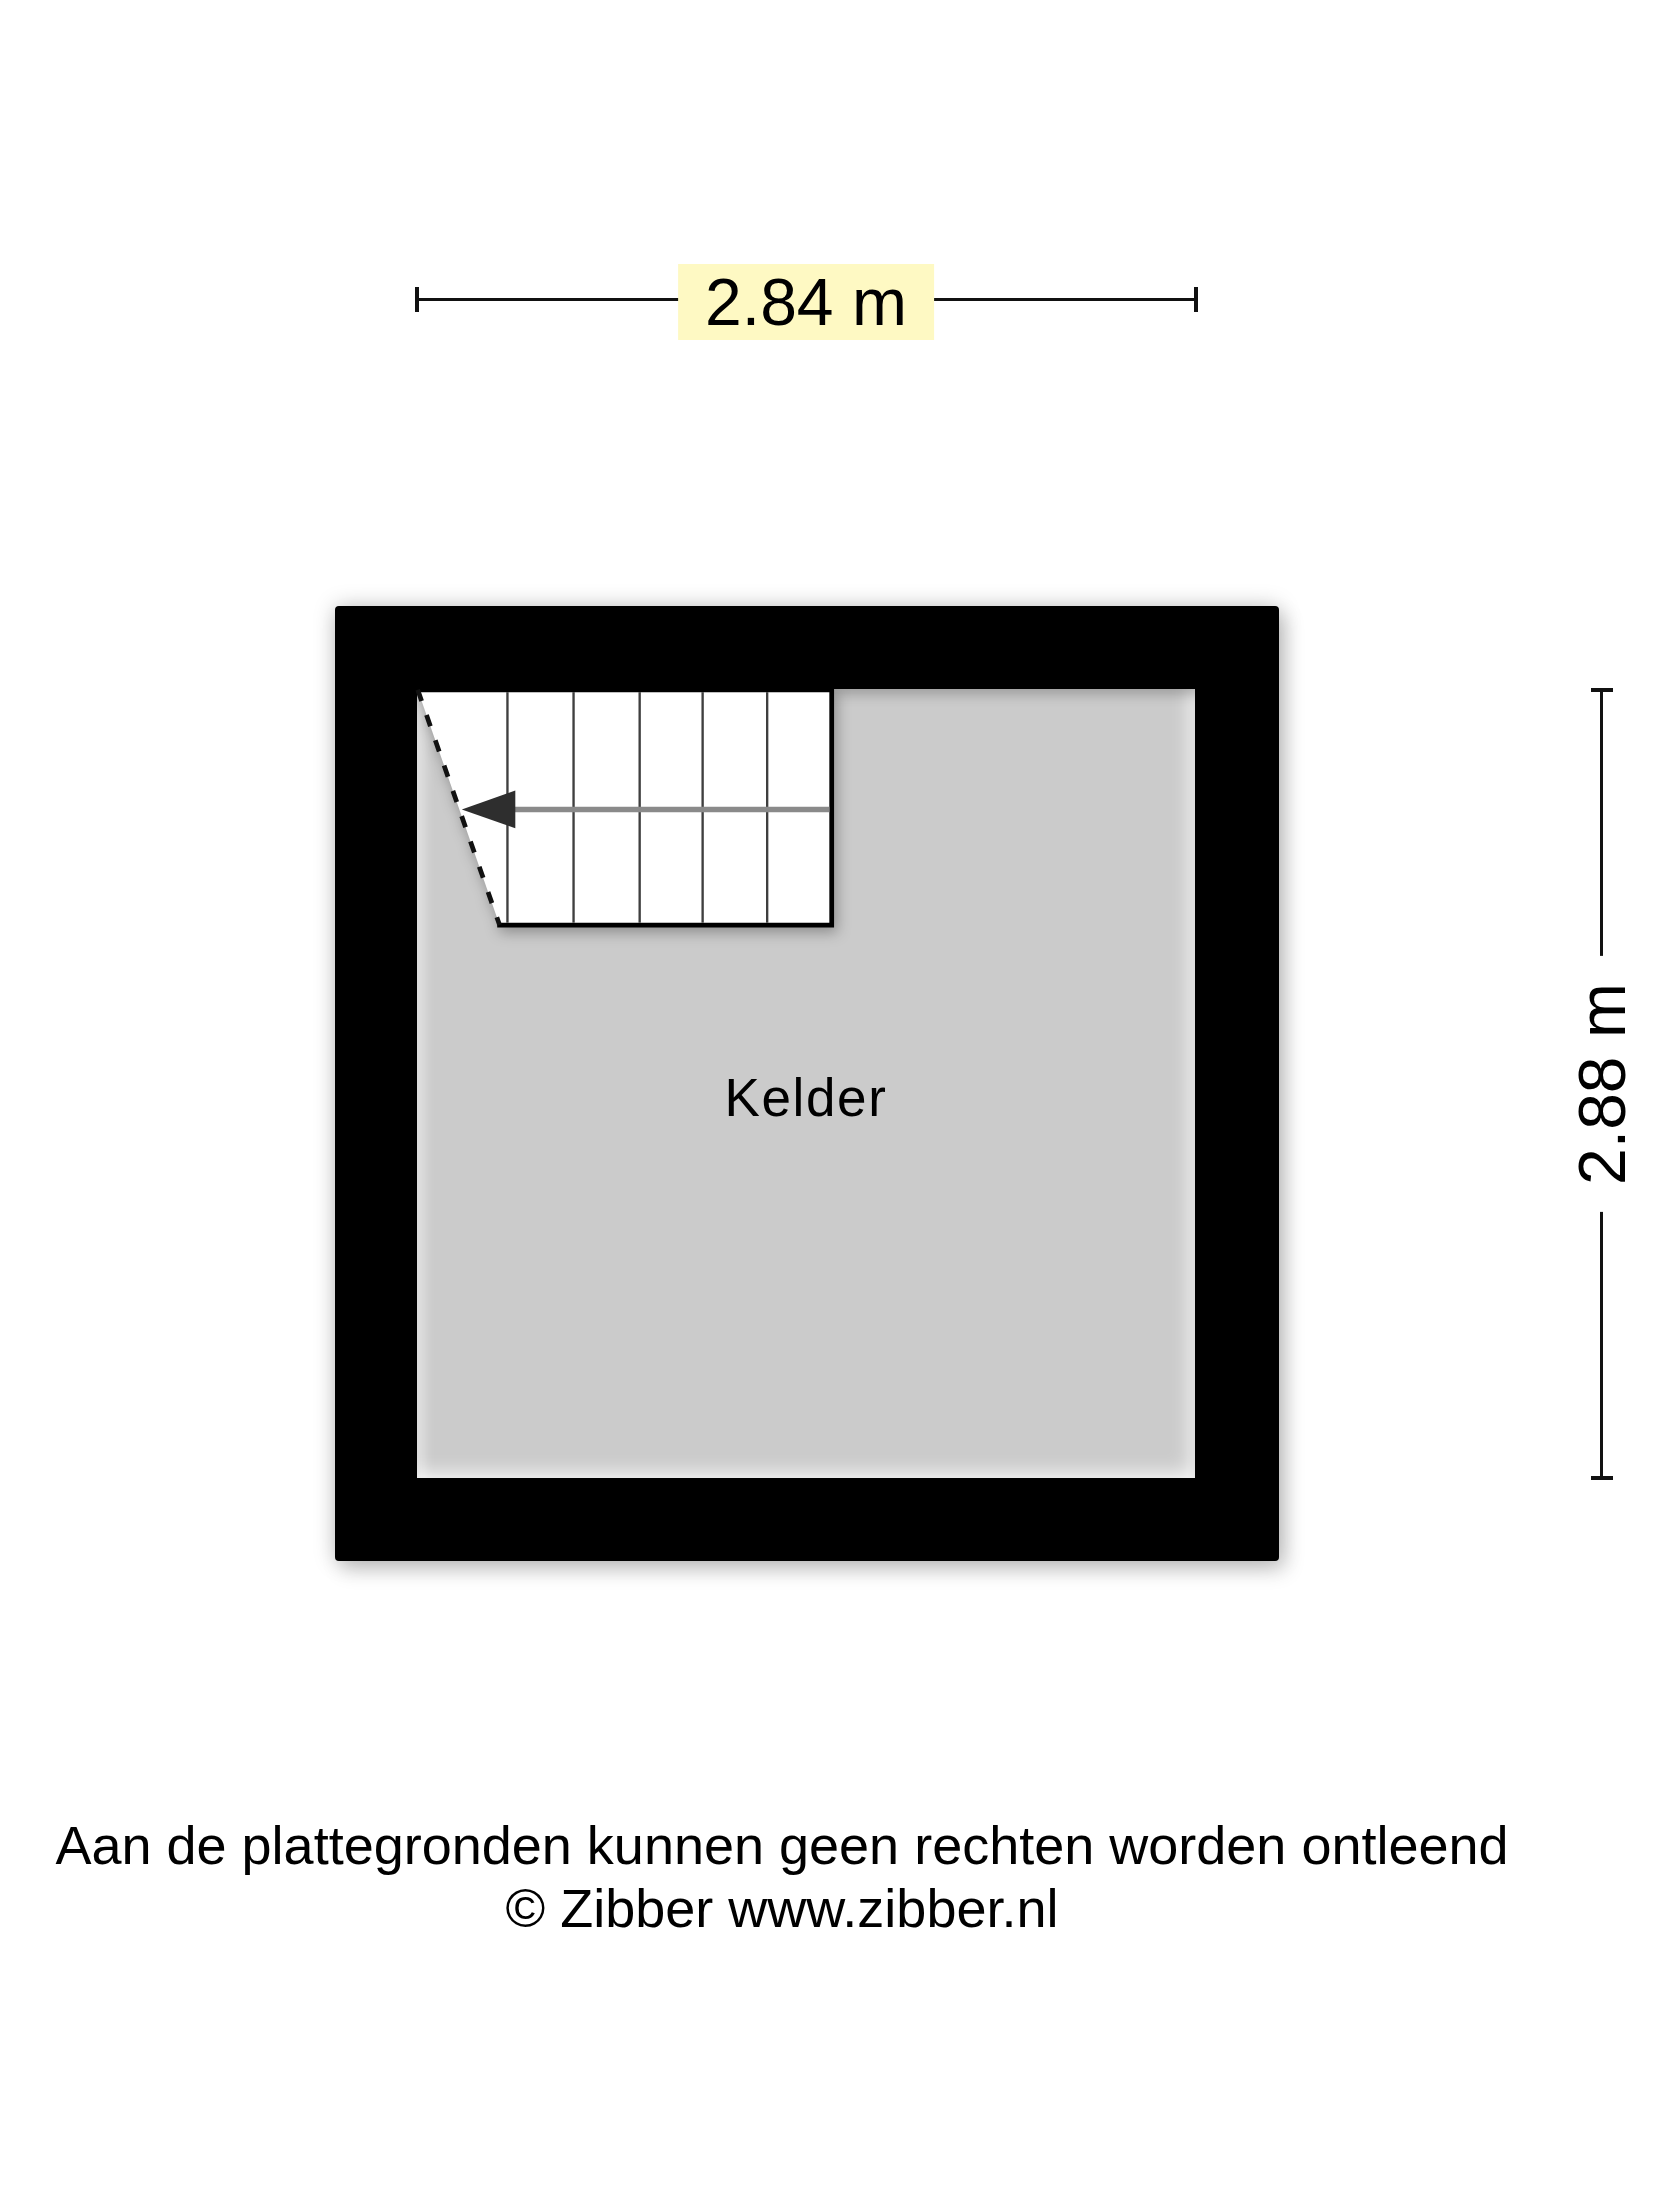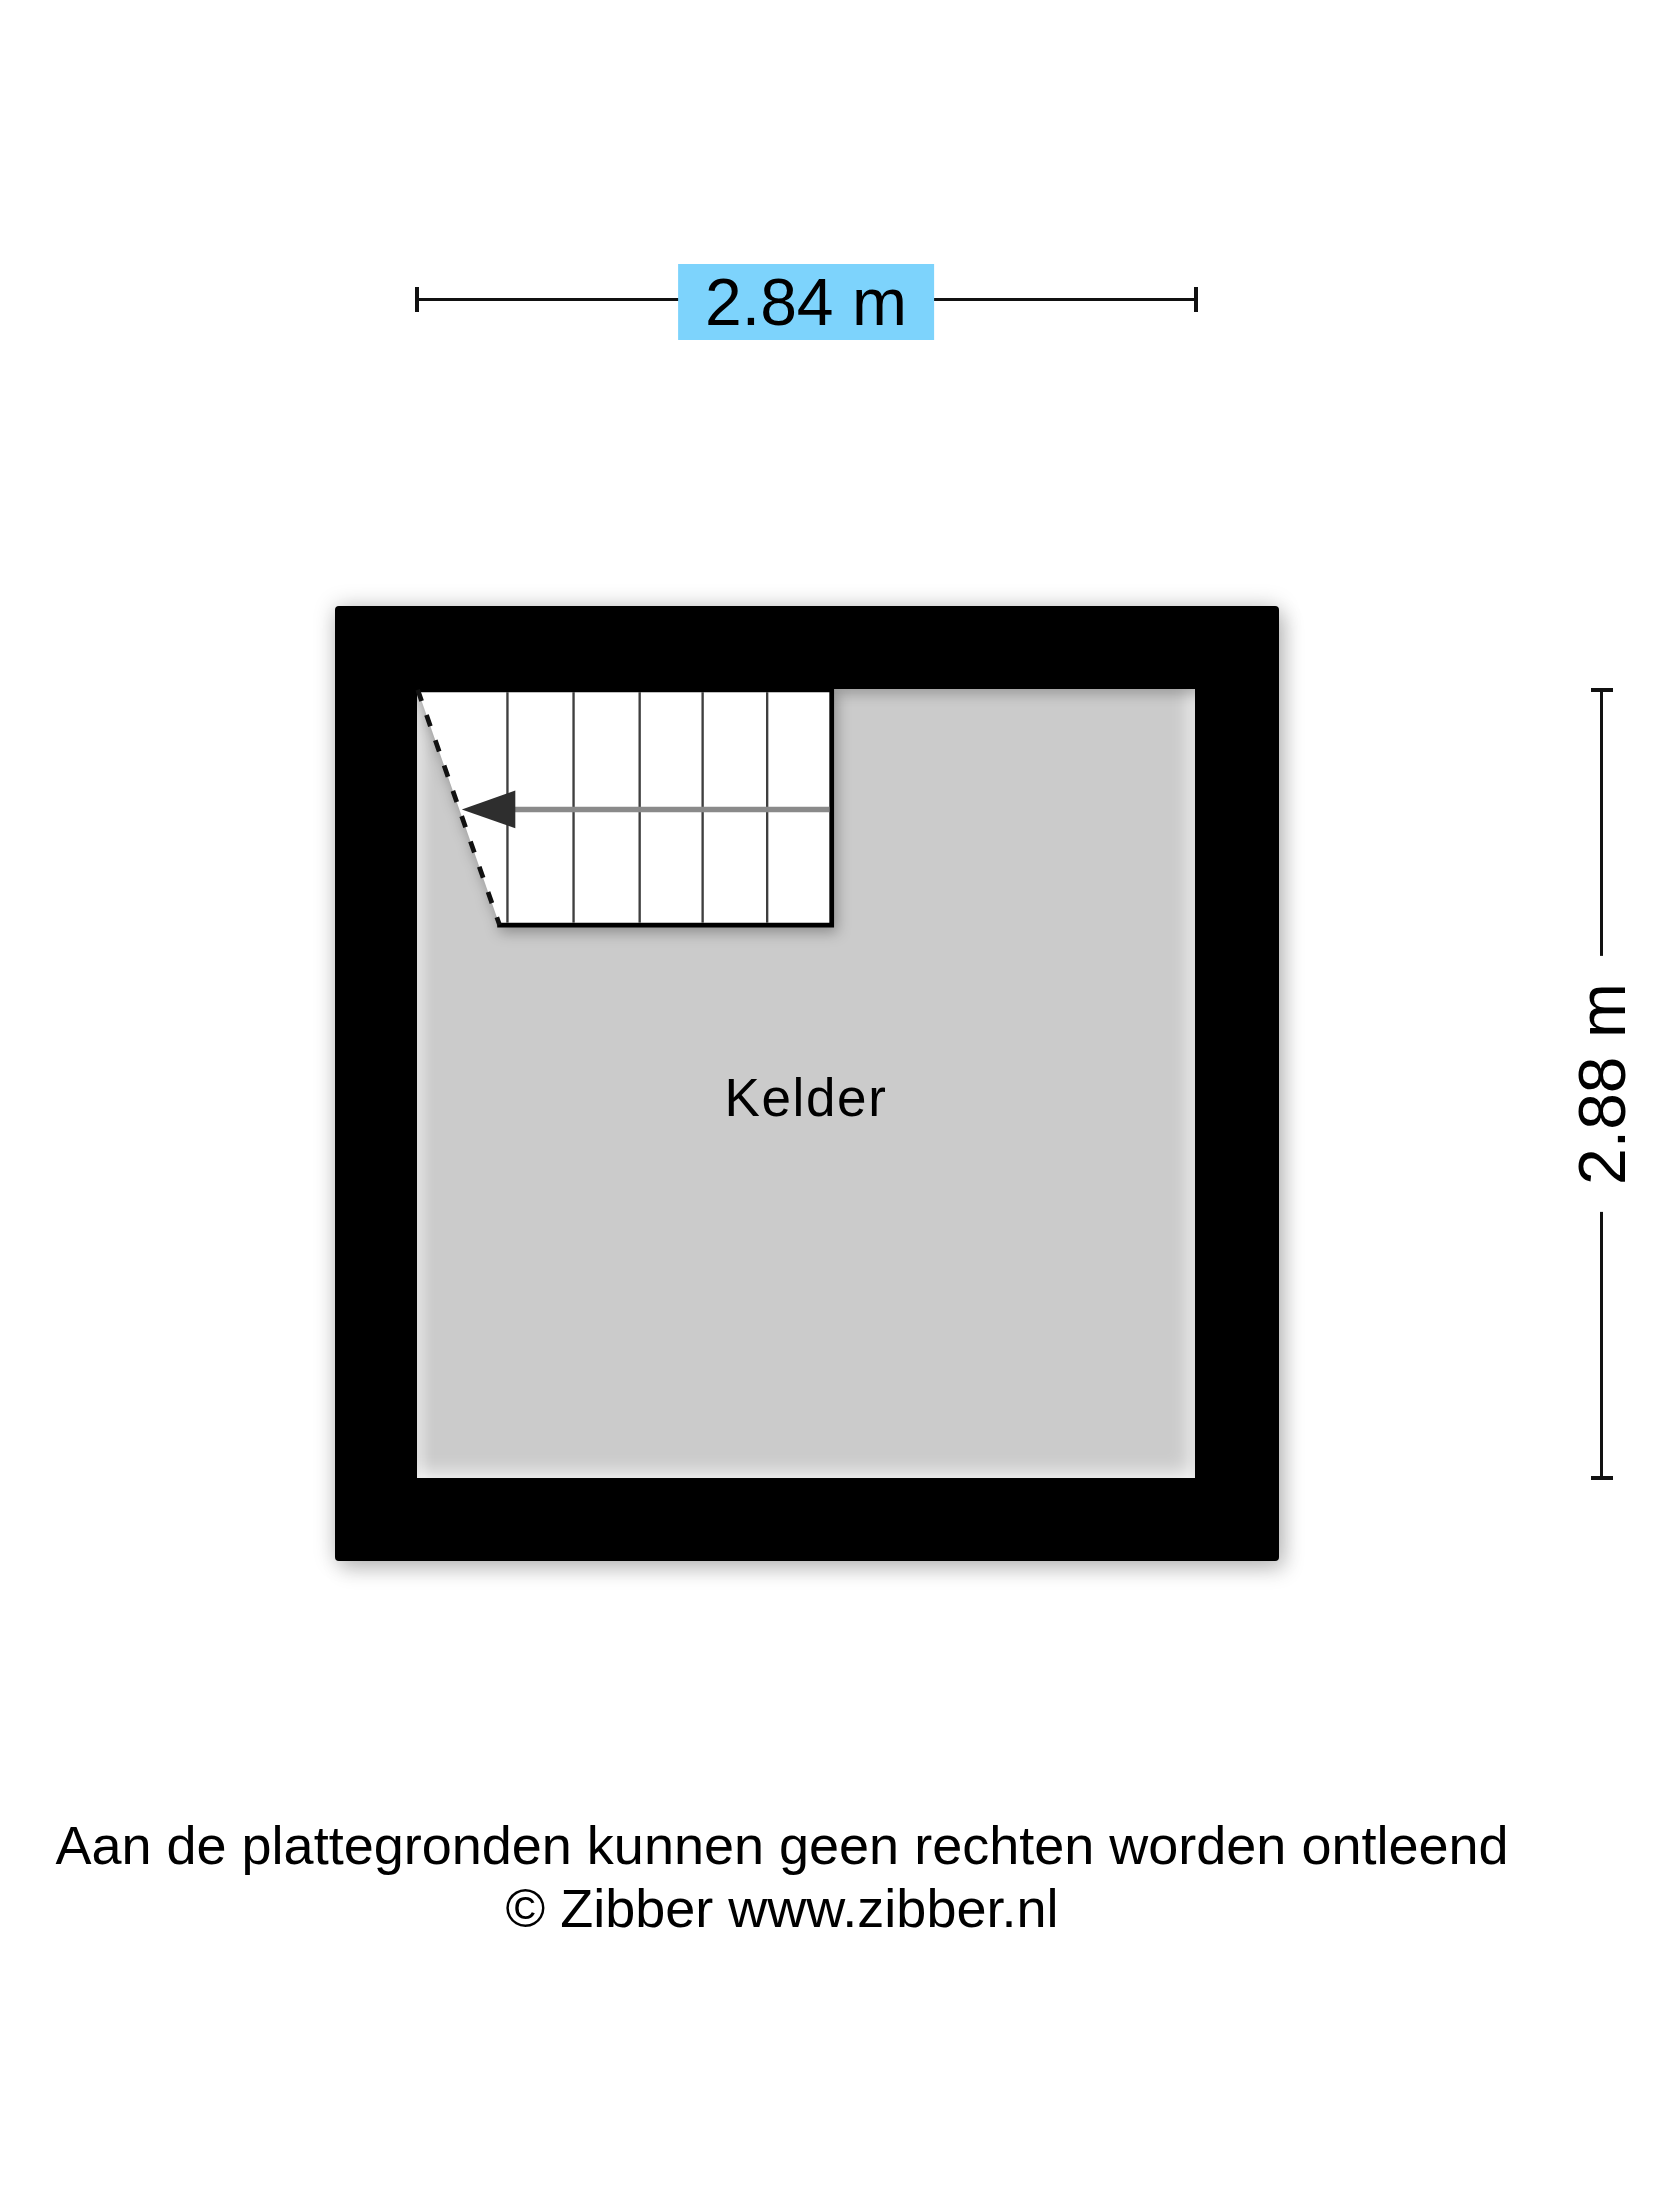--- a/index.html
+++ b/index.html
@@ -29,21 +29,21 @@
     background: var(--line, #111111);
   }
   .dim-cap-v.left  { left: 415px; }
   .dim-cap-v.right { left: 1194px; }
   .dim-label-h {
     position: absolute;
     left: 806px; top: 302px;
     transform: translate(-50%, -50%);
     font-size: 66px;
     color: var(--text, #000000);
-    background: #7dd3fc;
+    background: #fef9c3;
     padding: 0 27px;
     white-space: nowrap;
     z-index: 3;
   }
   .dim-line-v {
     position: absolute;
     left: 1600px; top: 689px;
     width: 3.2px; height: 789px;
     background: var(--line, #111111);
   }

